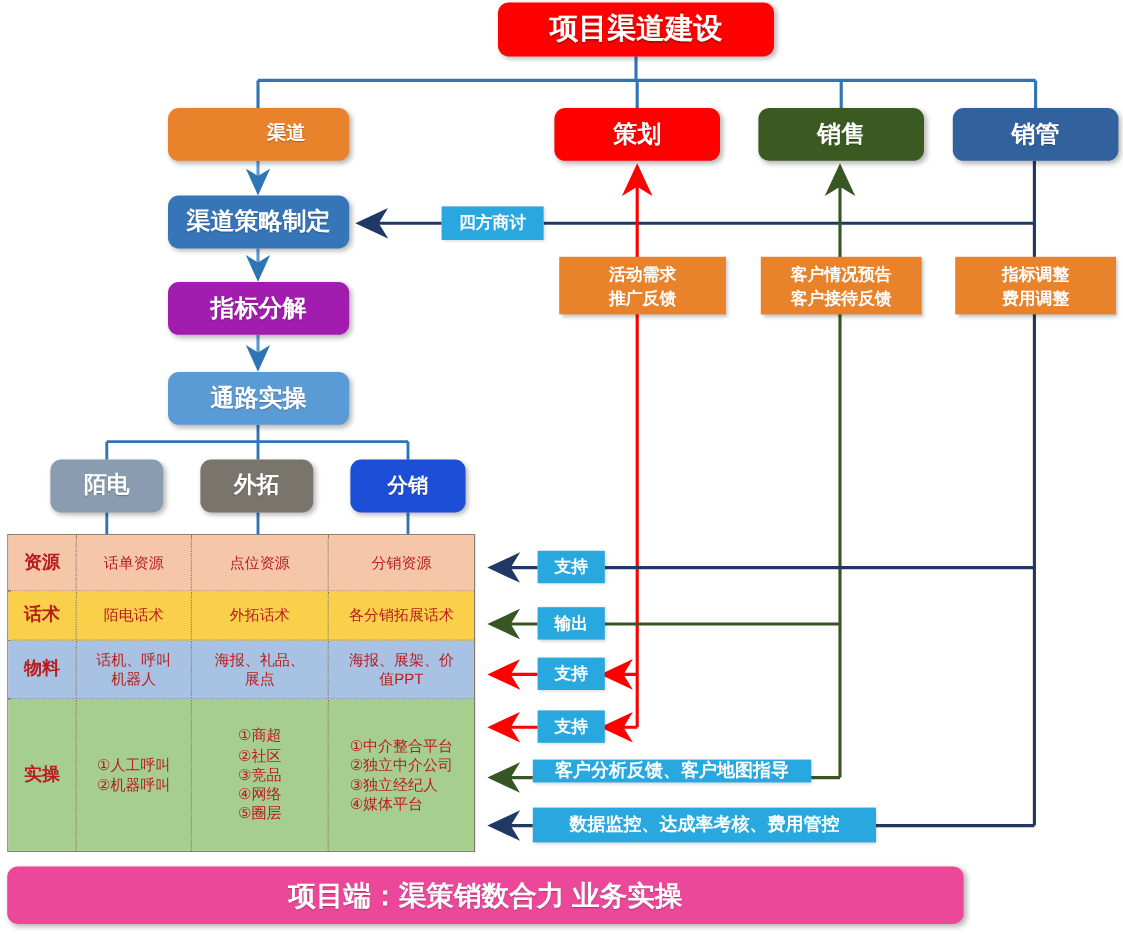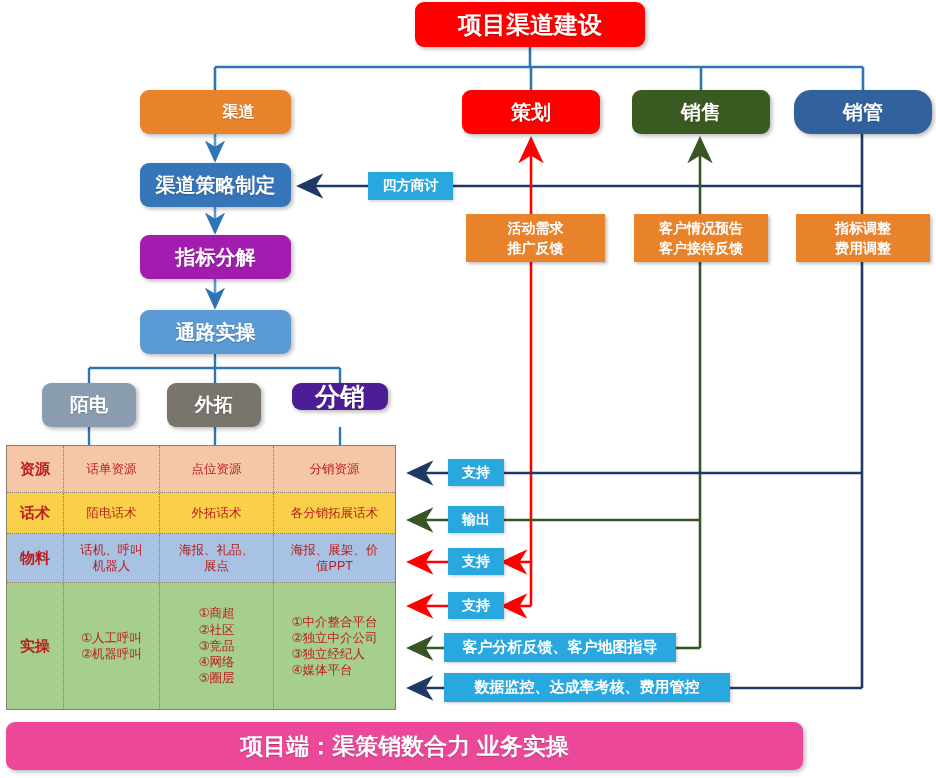--- a/index.html
+++ b/index.html
@@ -21,31 +21,31 @@
   .shadowed{box-shadow:2px 2px 4px rgba(0,0,0,.28);}
 
   
   #title-box{left:415px;top:2px;width:230px;height:45px;background:#FF0000;font-size:24px;border-radius:9px;}
   #footer-box{left:6px;top:722px;width:797px;height:48px;background:#ec4899;font-size:23px;border-radius:9px;}
 
   
   #node-qudao{left:140px;top:90px;width:151px;height:44px;background:#E8822B;font-size:16px;padding-left:46px;}
   #node-cehua{left:462px;top:90px;width:138px;height:44px;background:#FF0000;font-size:20px;}
   #node-xiaoshou{left:632px;top:90px;width:138px;height:44px;background:#3A5A22;font-size:20px;}
-  #node-xiaoguan{left:794px;top:90px;width:138px;height:44px;background:#31629E;font-size:20px;border-radius:17px;}
+  #node-xiaoguan{left:794px;top:90px;width:138px;height:44px;background:#31629E;font-size:20px;}
 
   
   #node-celue{left:140px;top:163px;width:151px;height:44px;background:#3675B8;font-size:20px;}
   #node-zhibiao{left:140px;top:235px;width:151px;height:44px;background:#a21caf;font-size:20px;}
   #node-tonglu{left:140px;top:310px;width:151px;height:44px;background:#5B9BD5;font-size:20px;}
 
   
   #node-modian{left:42px;top:383px;width:94px;height:44px;background:#8A9CB0;font-size:19px;}
   #node-waituo{left:167px;top:383px;width:94px;height:44px;background:#7A756C;font-size:19px;}
-  #node-fenxiao{left:292px;top:383px;width:96px;height:27px;background:#4c1d95;font-size:25px;}
+  #node-fenxiao{left:292px;top:383px;width:96px;height:44px;background:#1d4ed8;font-size:17px;}
 
   
   #matrix{
     position:absolute;left:6px;top:445px;width:390px;height:265px;
     border:1.5px solid #8A7B6B;box-sizing:border-box;
     display:grid;grid-template-rows:47px 41px 49px 1fr;
     font-size:12.5px;color:#b91c1c;
   }
   .mrow{display:grid;grid-template-columns:57px 96px 114px 1fr;align-items:center;
         border-bottom:1.5px dotted #8A7B6B;box-sizing:border-box;height:100%;}
@@ -76,21 +76,21 @@
   .cyan{
     position:absolute;background:#29A8E0;color:#ffffff;font-weight:bold;
     display:flex;align-items:center;justify-content:center;text-align:center;
     font-size:14px;box-shadow:1px 1px 3px rgba(0,0,0,.22);
   }
   #lbl-sifang{left:368px;top:172px;width:85px;height:28px;}
   #lbl-zhichi-1{left:448px;top:459px;width:56px;height:27px;}
   #lbl-shuchu{left:448px;top:506px;width:56px;height:27px;}
   #lbl-zhichi-2{left:448px;top:548px;width:56px;height:27px;}
   #lbl-zhichi-3{left:448px;top:592px;width:56px;height:27px;}
-  #lbl-kehufenxi{left:444px;top:633px;width:232px;height:29px;font-size:15px;font-family:Liberation Mono, monospace;}
+  #lbl-kehufenxi{left:444px;top:633px;width:232px;height:19px;font-size:15px;font-family:Liberation Mono, monospace;}
   #lbl-shuju{left:444px;top:673px;width:286px;height:29px;font-size:15px;}
 </style>
 </head>
 <body>
 
 <div id="stage">
 
   <svg id="wires" viewBox="0 0 936 778">
     <defs>
       <marker id="ar-blue" markerWidth="9" markerHeight="9" refX="7.5" refY="4.5" orient="auto">

